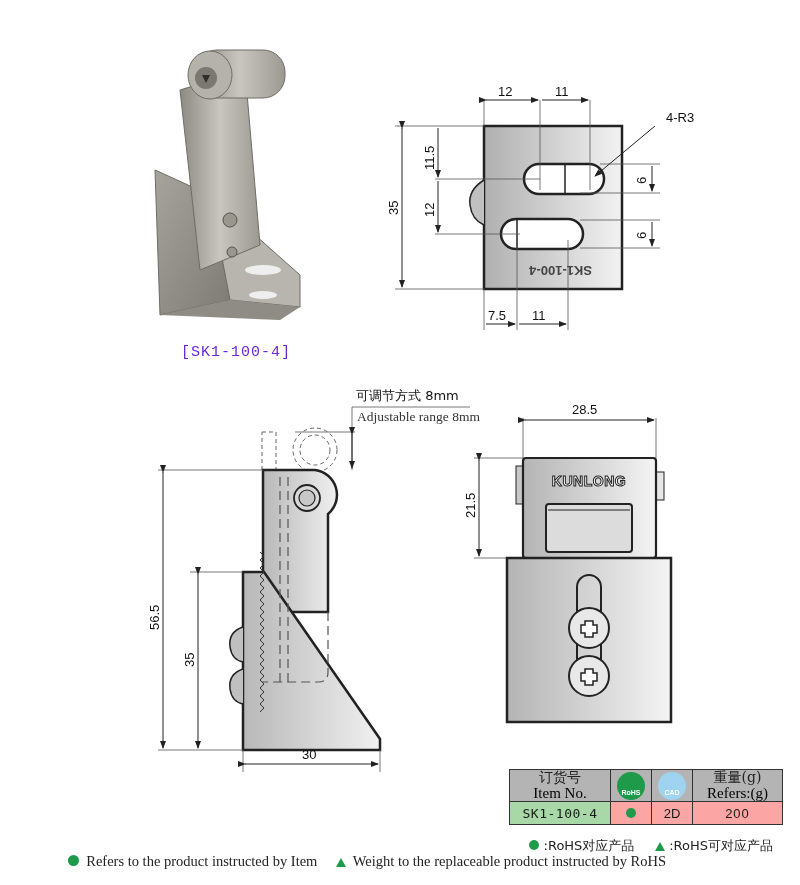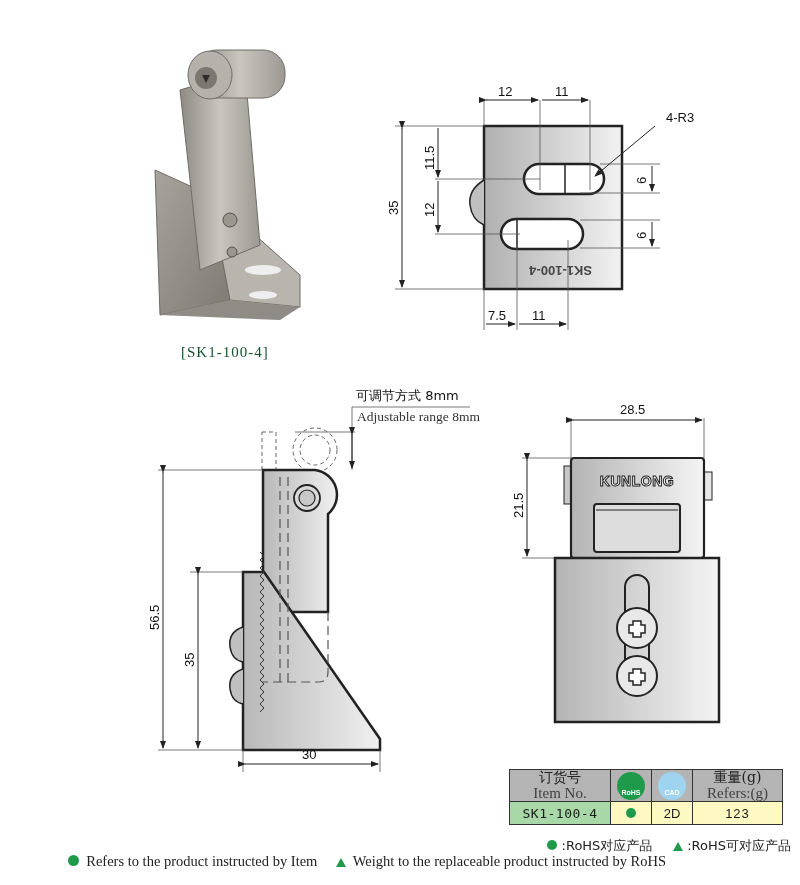--- a/index.html
+++ b/index.html
@@ -1,34 +1,34 @@
 <!DOCTYPE html>
 <html><head>
 <meta charset="utf-8">
 <style>
   html,body{margin:0;padding:0;background:#fff;}
   body{width:800px;height:885px;position:relative;overflow:hidden;font-family:"Liberation Sans",sans-serif;color:#1a1a1a;}
   .abs{position:absolute;}
   svg{position:absolute;left:0;top:0;}
   .dim{font-family:"Liberation Sans",sans-serif;font-size:13px;fill:#111;}
   .serif{font-family:"Liberation Serif",serif;}
-  .caption{font-family:Liberation Serif, serif;font-size:15px;letter-spacing:1px;color:#14532d;}
+  .caption{font-family:Liberation Mono, monospace;font-size:15px;letter-spacing:1px;color:#6d28d9;}
   .spec-table{position:absolute;left:509px;top:769px;border-collapse:collapse;font-size:13px;}
   .spec-table td{border:1.5px solid #333;text-align:center;padding:0;}
   .spec-table .hdr{background:#b4b4b4;height:30px;}
-  .spec-table .row td{height:22px;background:#fef9c3;}
+  .spec-table .row td{height:22px;background:#fca5a5;}
   .spec-table .item-cell{background:#a8d8a8 !important;font-family:"DejaVu Sans Mono",monospace;font-size:13px;letter-spacing:0.5px;}
   .hdr-cn{font-family:"DejaVu Serif",serif;font-size:14px;line-height:15px;color:#222;}
-  .hdr-en{font-family:"Liberation Serif",serif;font-size:15px;line-height:16px;color:#404040;}
+  .hdr-en{font-family:"Liberation Serif",serif;font-size:15px;line-height:16px;color:#000000;}
   .badge{display:inline-block;width:28px;height:28px;border-radius:50%;vertical-align:middle;position:relative;}
   .badge-rohs{background:#1f9a4a;}
   .badge-cad{background:#9fd4f0;}
   .badge span{position:absolute;bottom:4px;left:0;right:0;text-align:center;font-size:7px;font-weight:bold;color:#fff;}
   .dot{display:inline-block;width:10px;height:10px;border-radius:50%;background:#1f9a4a;}
-  .legend-cn{position:absolute;right:9px;top:837px;font-size:13px;color:#222;font-family:"DejaVu Sans",sans-serif;}
+  .legend-cn{position:absolute;right:27px;top:837px;font-size:13px;color:#222;font-family:"DejaVu Sans",sans-serif;}
   .legend-en{position:absolute;left:68px;top:853px;font-size:14.5px;font-family:"Liberation Serif",serif;color:#222;white-space:nowrap;}
   .tri{display:inline-block;width:0;height:0;border-left:5px solid transparent;border-right:5px solid transparent;border-bottom:9px solid #1f9a4a;vertical-align:middle;}
 </style>
 </head>
 <body>
 
 <div class="abs" style="left:150px;top:45px;width:180px;height:290px;">
   <svg width="180" height="290" viewBox="0 0 180 290">
     <defs>
       <linearGradient id="mt" x1="0" x2="1" y1="0" y2="0">
@@ -175,21 +175,21 @@
     </g>
     <line x1="23" y1="90" x2="23" y2="366" stroke="#222" marker-end="url(#ar2)" marker-start="url(#ar2)"></line>
     <line x1="58" y1="192" x2="58" y2="366" stroke="#222" marker-end="url(#ar2)" marker-start="url(#ar2)"></line>
     <line x1="105" y1="382" x2="238" y2="382" stroke="#222" marker-end="url(#ar2)" marker-start="url(#ar2)"></line>
     <text class="dim" transform="translate(19,248) rotate(-90)">56.5</text>
     <text class="dim" transform="translate(54,285) rotate(-90)">35</text>
     <text class="dim" x="162" y="377">30</text>
   </svg>
 </div>
 
-<div class="abs" style="left:504px;top:400px;width:230px;height:330px;">
+<div class="abs" style="left:456px;top:400px;width:230px;height:330px;">
   <svg width="230" height="330" viewBox="0 0 230 330">
     <defs>
       <linearGradient id="fr" x1="0" x2="1">
           <stop offset="0" stop-color="#b4b4b4"></stop>
           <stop offset="1" stop-color="#f4f4f4"></stop>
         </linearGradient>
       <marker id="ar3" markerWidth="8" markerHeight="8" refX="7" refY="4" orient="auto">
           <path d="M0,1 L8,4 L0,7 z" fill="#222"></path>
         </marker>
     </defs>
@@ -240,21 +240,21 @@
     </td>
     <td style="width:89px;">
       <div class="hdr-cn">重量(g)</div>
       <div class="hdr-en">Refers:(g)</div>
     </td>
   </tr>
   <tr class="row">
     <td class="item-cell">SK1-100-4</td>
     <td><span class="dot"></span></td>
     <td>2D</td>
-    <td style="letter-spacing:1px;">123</td>
+    <td style="letter-spacing:1px;">200</td>
   </tr>
 </tbody>
   </table>
 
 <div class="legend-cn">
   <span class="dot"></span>
   <span>:RoHS对应产品</span>
   &nbsp;&nbsp;&nbsp;
   <span class="tri"></span>
   <span>:RoHS可对应产品</span>

